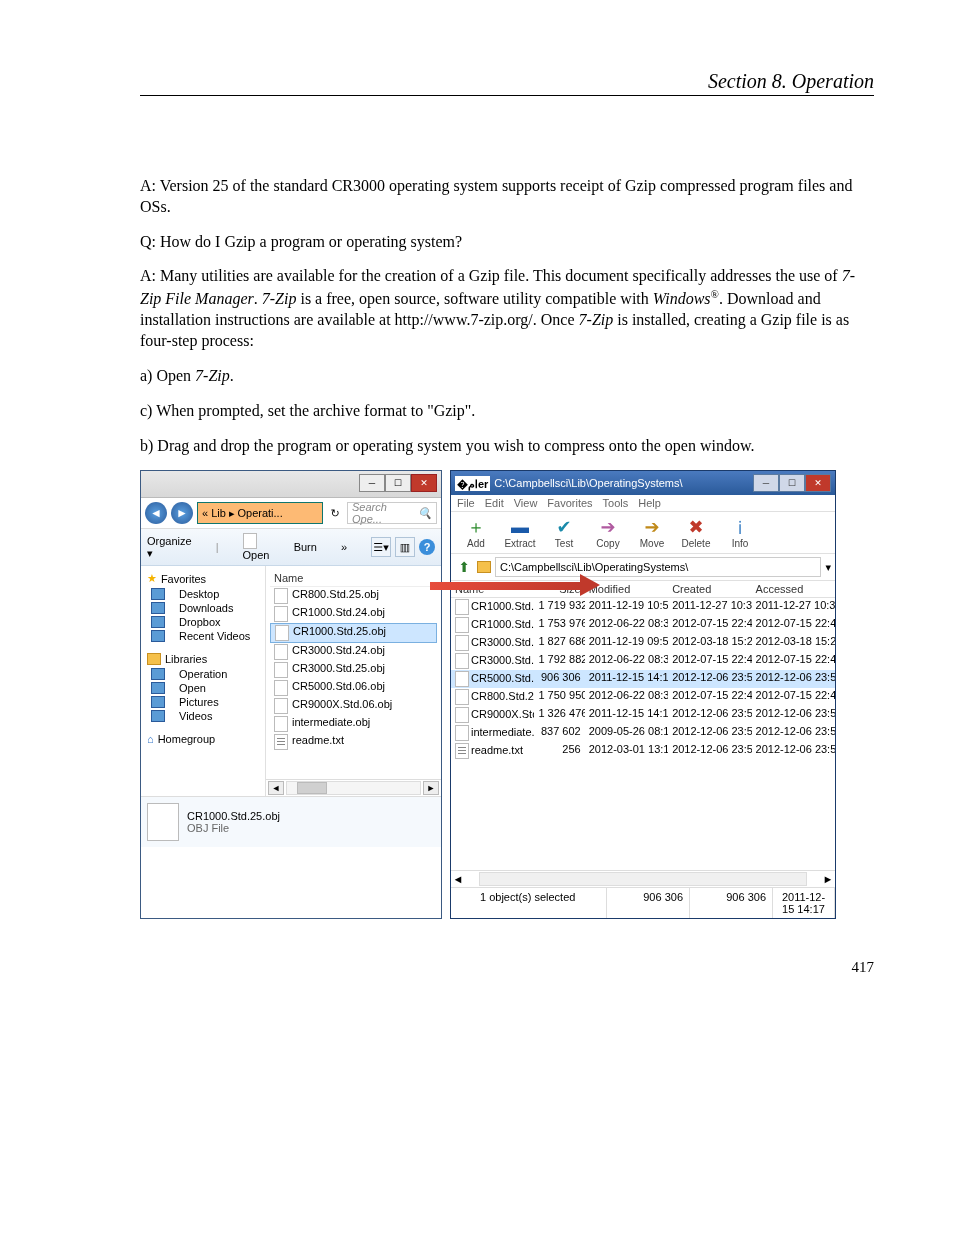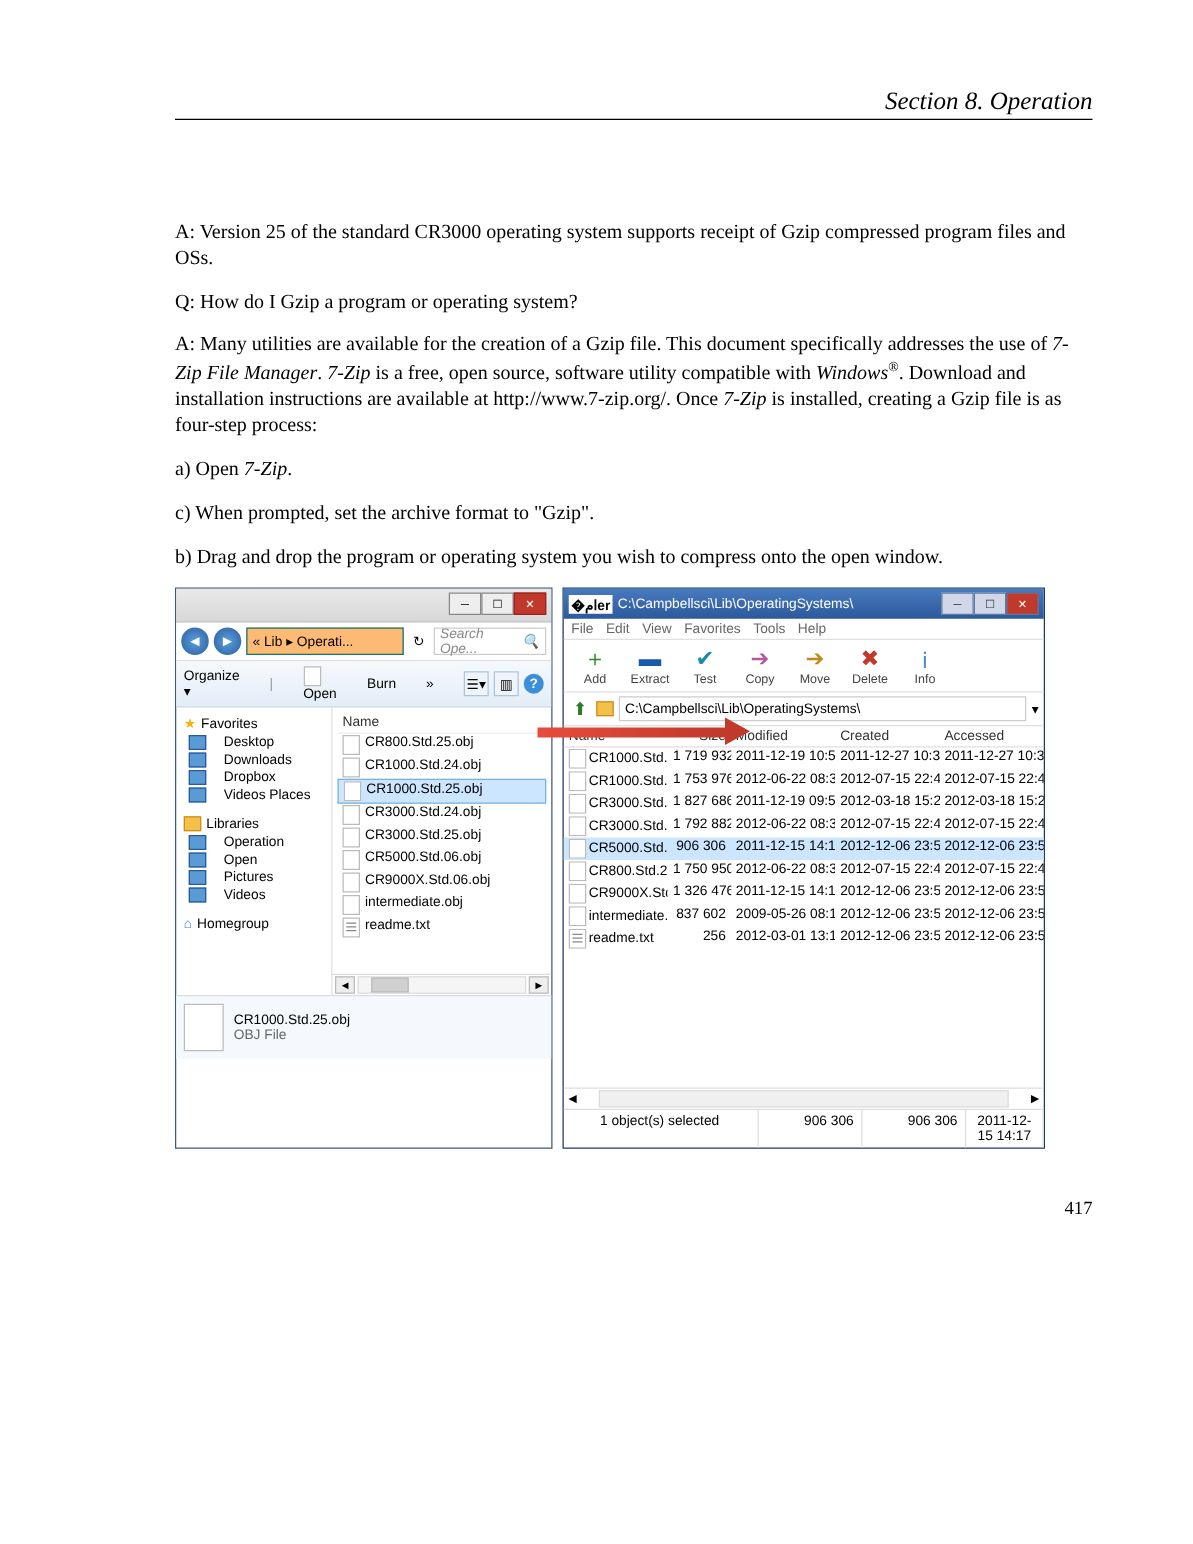--- a/index.html
+++ b/index.html
@@ -223,21 +223,21 @@
                 <div class="nav-item">
                   <span class="blue-ico"></span>
                   <span>Downloads</span>
                 </div>
                 <div class="nav-item">
                   <span class="blue-ico"></span>
                   <span>Dropbox</span>
                 </div>
                 <div class="nav-item">
                   <span class="blue-ico"></span>
-                  <span>Videos Places</span>
+                  <span>Recent Videos</span>
                 </div>
               </div>
           <div style="height:8px;"></div>
           <div class="nav-group">
                 <span class="folder-ico"></span>
                 <span>Libraries</span>
               </div>
           <div id="nav2">
                 <div class="nav-item">
                   <span class="blue-ico"></span>

